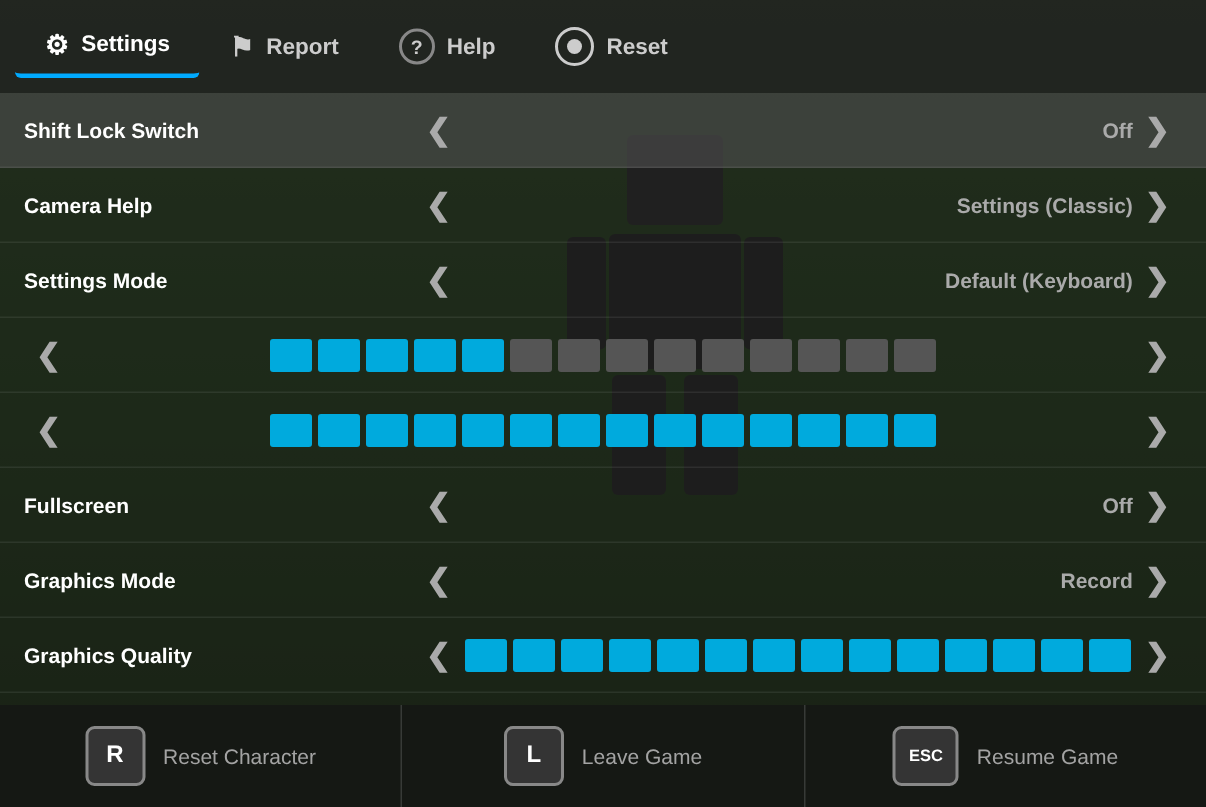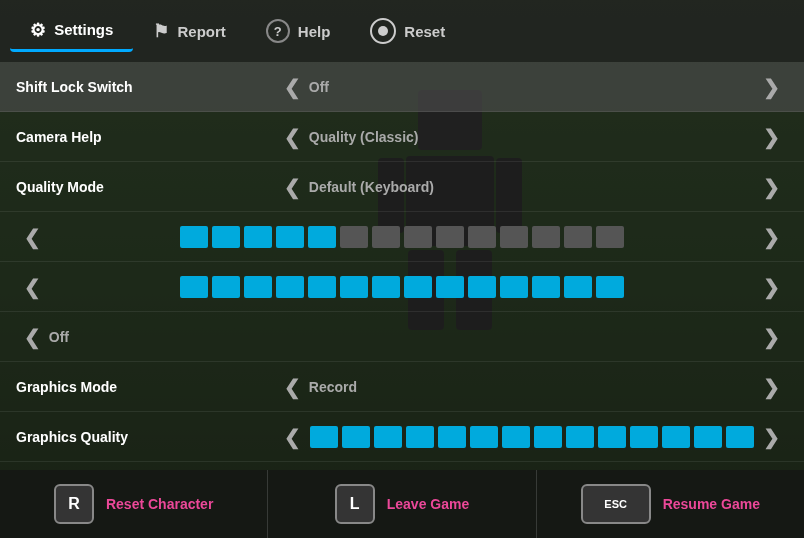--- a/index.html
+++ b/index.html
@@ -110,21 +110,21 @@
       cursor: pointer;
       padding: 4px 8px;
       font-weight: bold;
     }
 
     .setting-value {
       color: #aaa;
       font-size: 14px;
       font-weight: 600;
       flex: 1;
-      text-align: left;
+      text-align: right;
     }
 
     
     .slider-bar {
       display: flex;
       gap: 4px;
       align-items: center;
       flex: 1;
       justify-content: center;
     }
@@ -175,27 +175,27 @@
       border-radius: 6px;
       color: #fff;
       font-size: 16px;
       font-weight: 700;
       background: rgba(60,60,60,0.8);
       flex-shrink: 0;
     }
 
     .key-badge.esc {
       font-size: 11px;
-      width: 70px;
+      width: 44px;
     }
 
     .action-label {
-      color: #ec4899;
+      color: #a3a3a3;
       font-size: 14px;
-      font-weight: 700;
+      font-weight: 400;
     }
   </style>
 </head>
 <body>
 
 <div class="game-bg">
 
   <svg class="character" width="160" height="260" viewBox="0 0 160 260">
 
     <rect x="48" y="10" width="64" height="60" rx="4" fill="#444"></rect>
@@ -243,27 +243,27 @@
         <span class="arrow-btn">❮</span>
         <span class="setting-value">Off</span>
         <span class="arrow-btn">❯</span>
       </div>
     </div>
 
     <div class="setting-row">
       <div class="setting-label">Camera Help</div>
       <div class="setting-control">
         <span class="arrow-btn">❮</span>
-        <span class="setting-value">Quality (Classic)</span>
-        <span class="arrow-btn">❯</span>
-      </div>
-    </div>
-
-    <div class="setting-row">
-      <div class="setting-label">Quality Mode</div>
+        <span class="setting-value">Settings (Classic)</span>
+        <span class="arrow-btn">❯</span>
+      </div>
+    </div>
+
+    <div class="setting-row">
+      <div class="setting-label">Settings Mode</div>
       <div class="setting-control">
         <span class="arrow-btn">❮</span>
         <span class="setting-value">Default (Keyboard)</span>
         <span class="arrow-btn">❯</span>
       </div>
     </div>
 
     <div class="setting-row">
       <div class="setting-control">
         <span class="arrow-btn">❮</span>
@@ -304,20 +304,21 @@
           <div class="slider-cell filled"></div>
           <div class="slider-cell filled"></div>
           <div class="slider-cell filled"></div>
           <div class="slider-cell filled"></div>
         </div>
         <span class="arrow-btn">❯</span>
       </div>
     </div>
 
     <div class="setting-row">
+      <div class="setting-label">Fullscreen</div>
       <div class="setting-control">
         <span class="arrow-btn">❮</span>
         <span class="setting-value">Off</span>
         <span class="arrow-btn">❯</span>
       </div>
     </div>
 
     <div class="setting-row">
       <div class="setting-label">Graphics Mode</div>
       <div class="setting-control">

